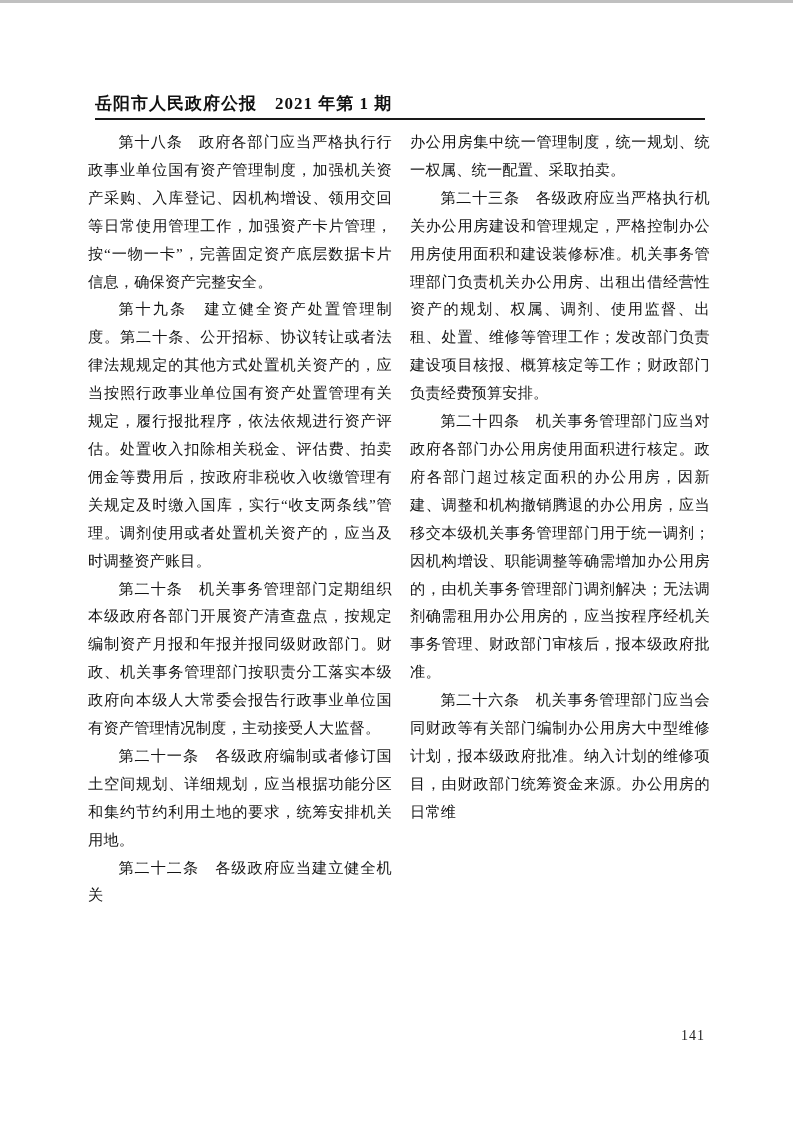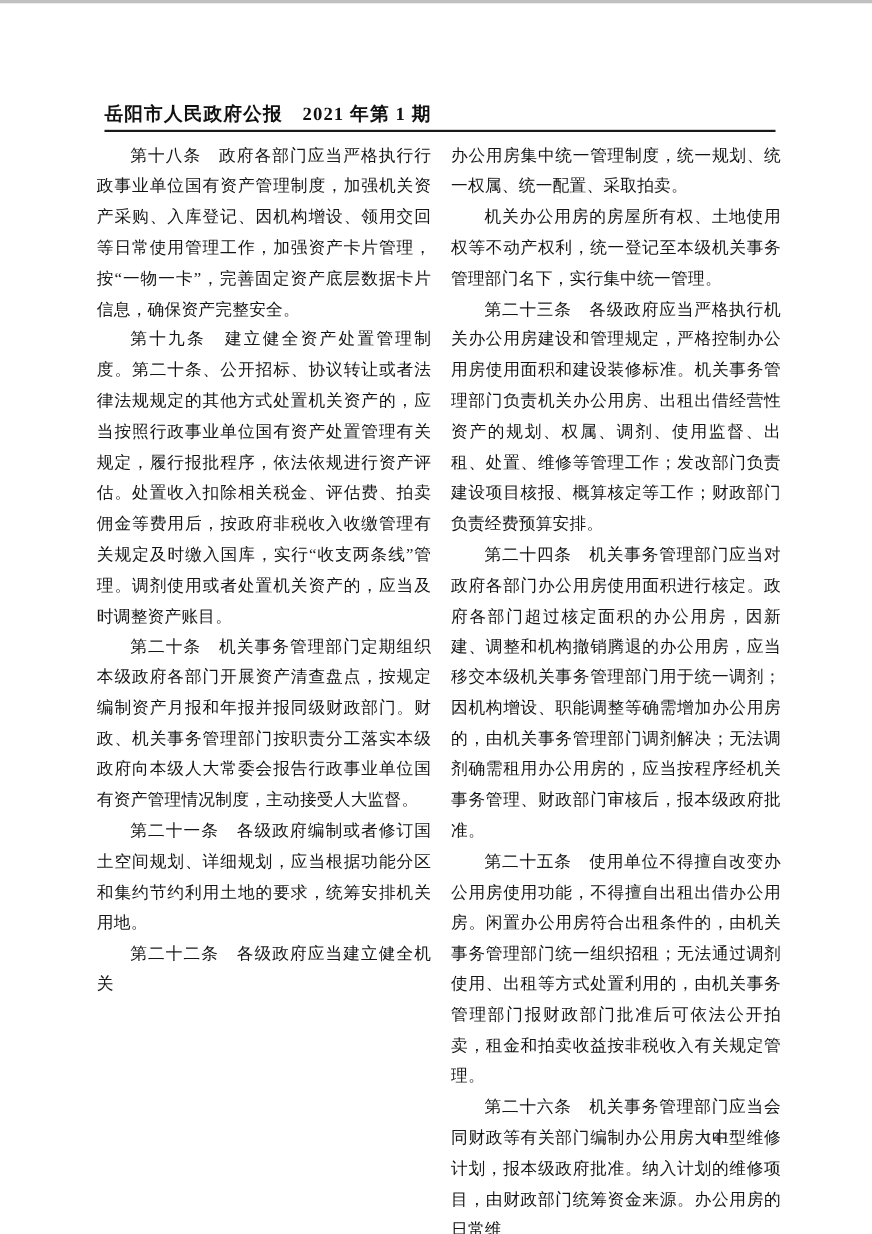--- a/index.html
+++ b/index.html
@@ -65,21 +65,21 @@
     padding: 0;
   }
   .col p.para.indent {
     text-indent: 2em;
   }
   .page-number {
     position: absolute;
     top: 1028px;
     left: 640px;
     width: 65px;
-    text-align: left;
+    text-align: right;
     font-size: 14px;
     letter-spacing: 1px;
     color: #222222;
   }
 </style>
 </head>
 <body>
 
 <div class="page">
   <div class="scan-edge-top"></div>
@@ -91,21 +91,19 @@
   <div class="col col-left">
       <p class="para indent">第十八条　政府各部门应当严格执行行政事业单位国有资产管理制度，加强机关资产采购、入库登记、因机构增设、领用交回等日常使用管理工作，加强资产卡片管理，按“一物一卡”，完善固定资产底层数据卡片信息，确保资产完整安全。</p>
       <p class="para indent">第十九条　建立健全资产处置管理制度。第二十条、公开招标、协议转让或者法律法规规定的其他方式处置机关资产的，应当按照行政事业单位国有资产处置管理有关规定，履行报批程序，依法依规进行资产评估。处置收入扣除相关税金、评估费、拍卖佣金等费用后，按政府非税收入收缴管理有关规定及时缴入国库，实行“收支两条线”管理。调剂使用或者处置机关资产的，应当及时调整资产账目。</p>
       <p class="para indent">第二十条　机关事务管理部门定期组织本级政府各部门开展资产清查盘点，按规定编制资产月报和年报并报同级财政部门。财政、机关事务管理部门按职责分工落实本级政府向本级人大常委会报告行政事业单位国有资产管理情况制度，主动接受人大监督。</p>
       <p class="para indent">第二十一条　各级政府编制或者修订国土空间规划、详细规划，应当根据功能分区和集约节约利用土地的要求，统筹安排机关用地。</p>
       <p class="para indent">第二十二条　各级政府应当建立健全机关</p>
     </div>
 
   <div class="col col-right">
       <p class="para">办公用房集中统一管理制度，统一规划、统一权属、统一配置、采取拍卖。</p>
-      <p class="para indent">机关办公用房的房屋所有权、土地使用权等不动产权利，统一登记至本级机关事务管理部门名下，实行集中统一管理。</p>
       <p class="para indent">第二十三条　各级政府应当严格执行机关办公用房建设和管理规定，严格控制办公用房使用面积和建设装修标准。机关事务管理部门负责机关办公用房、出租出借经营性资产的规划、权属、调剂、使用监督、出租、处置、维修等管理工作；发改部门负责建设项目核报、概算核定等工作；财政部门负责经费预算安排。</p>
       <p class="para indent">第二十四条　机关事务管理部门应当对政府各部门办公用房使用面积进行核定。政府各部门超过核定面积的办公用房，因新建、调整和机构撤销腾退的办公用房，应当移交本级机关事务管理部门用于统一调剂；因机构增设、职能调整等确需增加办公用房的，由机关事务管理部门调剂解决；无法调剂确需租用办公用房的，应当按程序经机关事务管理、财政部门审核后，报本级政府批准。</p>
-      <p class="para indent">第二十五条　使用单位不得擅自改变办公用房使用功能，不得擅自出租出借办公用房。闲置办公用房符合出租条件的，由机关事务管理部门统一组织招租；无法通过调剂使用、出租等方式处置利用的，由机关事务管理部门报财政部门批准后可依法公开拍卖，租金和拍卖收益按非税收入有关规定管理。</p>
       <p class="para indent">第二十六条　机关事务管理部门应当会同财政等有关部门编制办公用房大中型维修计划，报本级政府批准。纳入计划的维修项目，由财政部门统筹资金来源。办公用房的日常维</p>
     </div>
 
   <div class="page-number">141</div>
 </div>
 
 </body></html>

